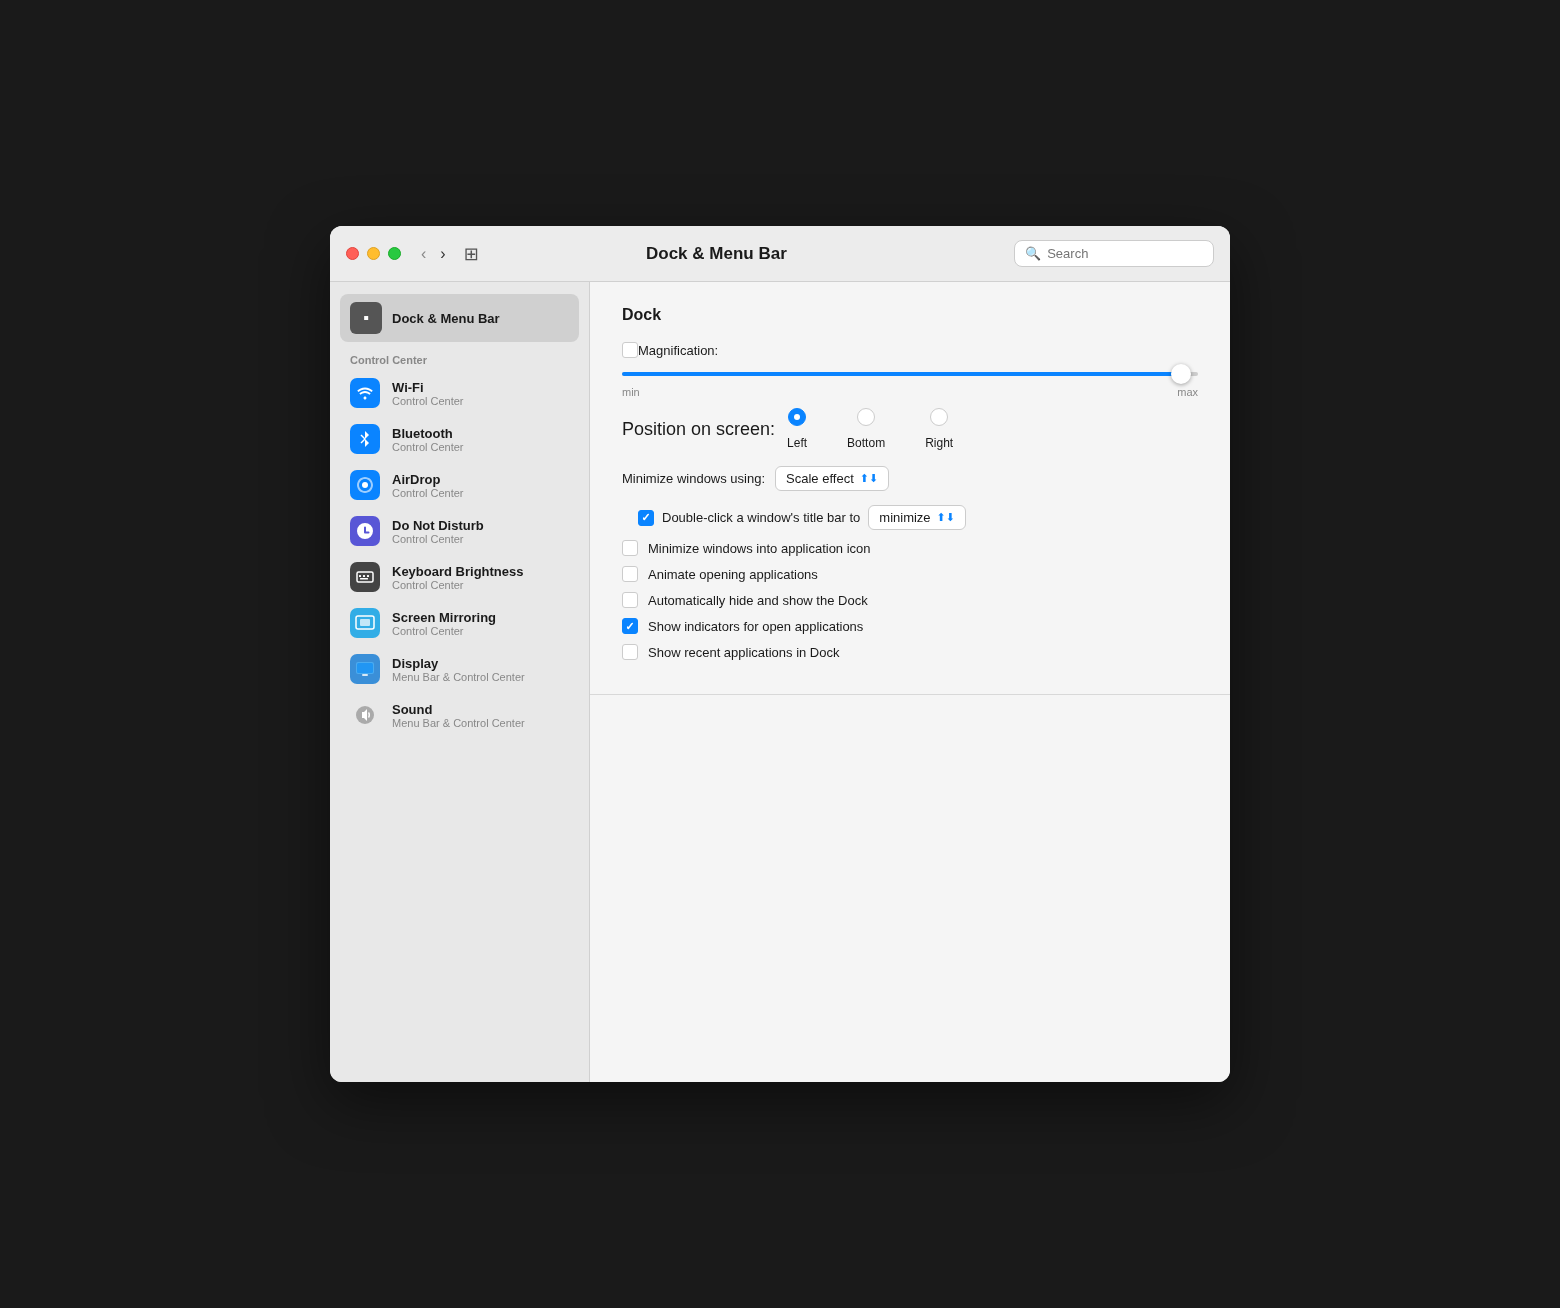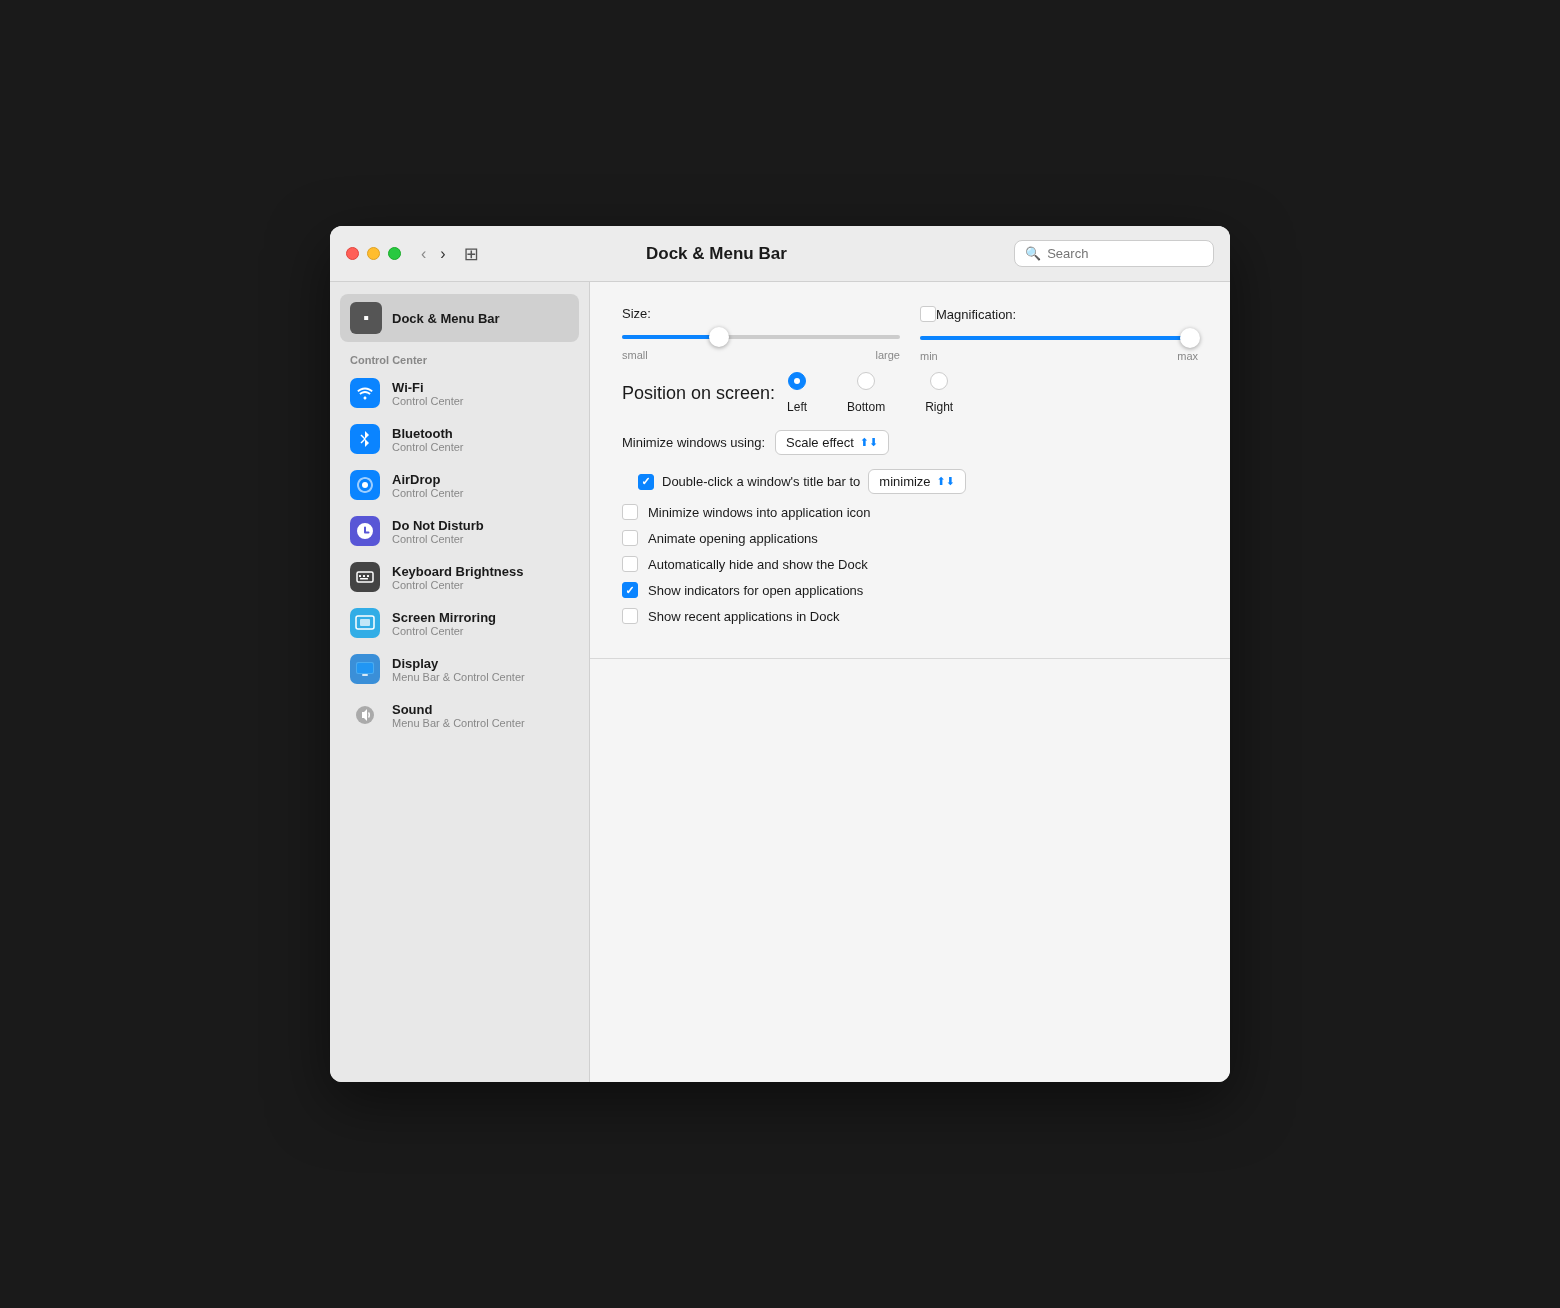--- a/index.html
+++ b/index.html
@@ -458,35 +458,24 @@
         <div class="sidebar-item-text">
           <div class="sidebar-item-name">Sound</div>
           <div class="sidebar-item-sub">Menu Bar &amp; Control Center</div>
         </div>
       </div>
     </div>
 
     <div class="main-panel">
 
       <div class="section">
+        <div class="section-title">Dock</div>
 
         <div style="display:flex; gap:20px; margin-bottom:10px; align-items:flex-start;">
 
-          <div style="flex:1;">
-            <div style="font-size:13px;color:#1a1a1a;margin-bottom:6px;">Size:</div>
-            <div class="size-slider-track">
-              <div class="size-slider-bg"></div>
-              <div class="size-slider-fill" style="width:35%;"></div>
-              <div class="size-slider-thumb" style="left:35%;"></div>
-            </div>
-            <div class="size-labels">
-              <span>small</span>
-              <span>large</span>
-            </div>
-          </div>
 
           <div style="flex:1;">
             <div style="display:flex;align-items:center;gap:0;margin-bottom:6px;">
               <div class="mag-checkbox"></div>
               <span style="font-size:13px;color:#1a1a1a;">Magnification:</span>
             </div>
             <div class="size-slider-track">
               <div class="size-slider-bg"></div>
               <div class="size-slider-fill" style="width:98%;"></div>
               <div class="size-slider-thumb" style="left:97%;"></div>

